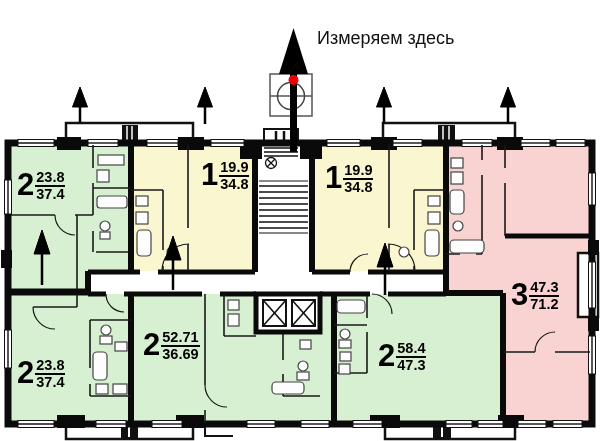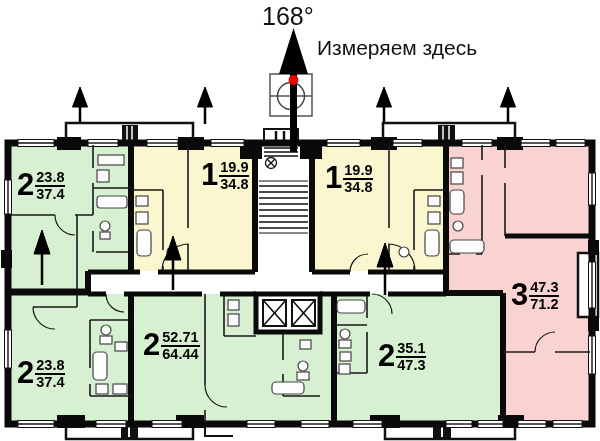--- a/index.html
+++ b/index.html
@@ -1,21 +1,21 @@
 <!DOCTYPE html>
 <html><head>
 <meta charset="utf-8">
 <style>
   html,body{margin:0;padding:0;background:#fff;}
   #stage{position:relative;width:600px;height:441px;background:#fff;overflow:hidden;
          font-family:"Liberation Sans",sans-serif;}
   #plan-svg{position:absolute;left:0;top:0;}
   .hdr{position:absolute;color:#111;font-weight:400;white-space:nowrap;}
   #bearing-text{left:262px;top:2px;font-size:25px;}
-  #note-text{left:317px;top:36px;font-size:21px;}
+  #note-text{left:317px;top:28px;font-size:18px;}
   .apt-label{position:absolute;display:flex;align-items:flex-start;color:#000;white-space:nowrap;}
   .apt-num{font-size:31px;font-weight:bold;line-height:0.95;}
   .apt-frac{display:flex;flex-direction:column;font-size:14.5px;font-weight:bold;
             line-height:1.05;margin-left:1px;}
   .apt-frac .top{border-bottom:2px solid #000;padding:0 1px;}
   .apt-frac .bot{padding:0 1px;}
 </style>
 </head>
 <body>
 
@@ -298,21 +298,20 @@
           <polygon points="173,236 165,260 181,260"></polygon>
           <line x1="173" y1="256" x2="173" y2="290" stroke-width="2.5"></line>
         </g>
     <g>
           <polygon points="385,243 377,267 393,267"></polygon>
           <line x1="385" y1="263" x2="385" y2="295" stroke-width="2.5"></line>
         </g>
   </g>
 </svg>
 
-  <div id="bearing-text" class="hdr">168°</div>
   <div id="note-text" class="hdr">Измеряем здесь</div>
 
   <div class="apt-label" style="left:17px;top:170px;">
     <span class="apt-num">2</span>
     <span class="apt-frac">
       <span class="top">23.8</span>
       <span class="bot">37.4</span>
     </span>
   </div>
 
@@ -345,25 +344,25 @@
     <span class="apt-frac">
       <span class="top">23.8</span>
       <span class="bot">37.4</span>
     </span>
   </div>
 
   <div class="apt-label" style="left:143px;top:330px;">
     <span class="apt-num">2</span>
     <span class="apt-frac">
       <span class="top">52.71</span>
-      <span class="bot">64.44</span>
+      <span class="bot">36.69</span>
     </span>
   </div>
 
   <div class="apt-label" style="left:378px;top:341px;">
     <span class="apt-num">2</span>
     <span class="apt-frac">
-      <span class="top">35.1</span>
+      <span class="top">58.4</span>
       <span class="bot">47.3</span>
     </span>
   </div>
 
 </div>
 
 </body></html>

